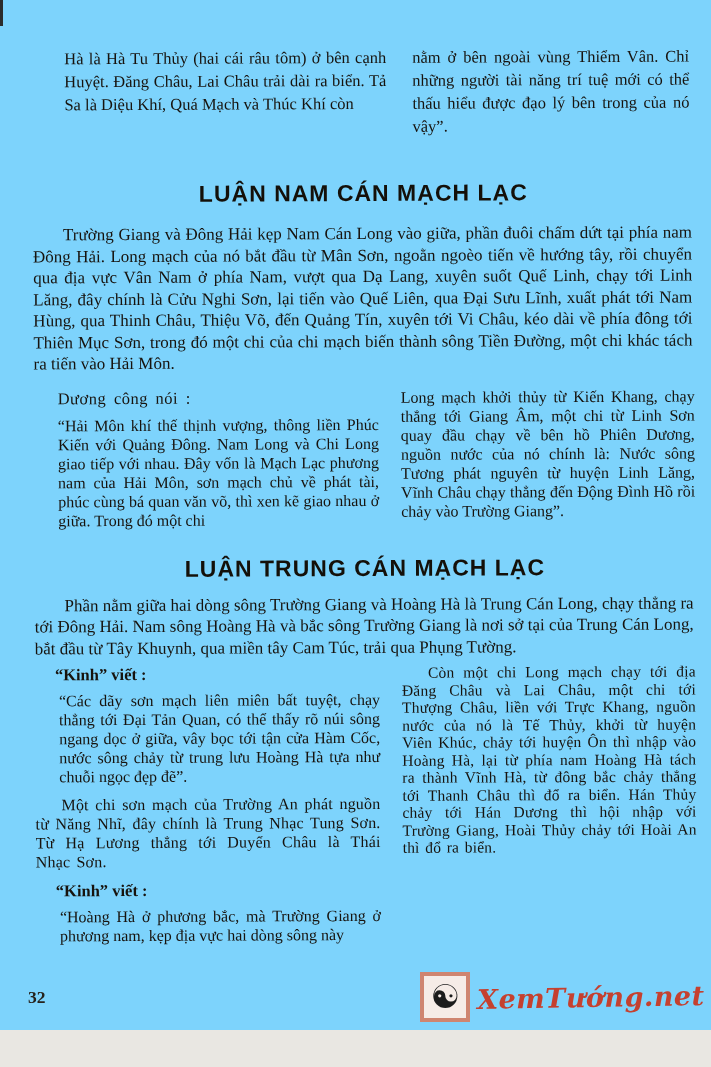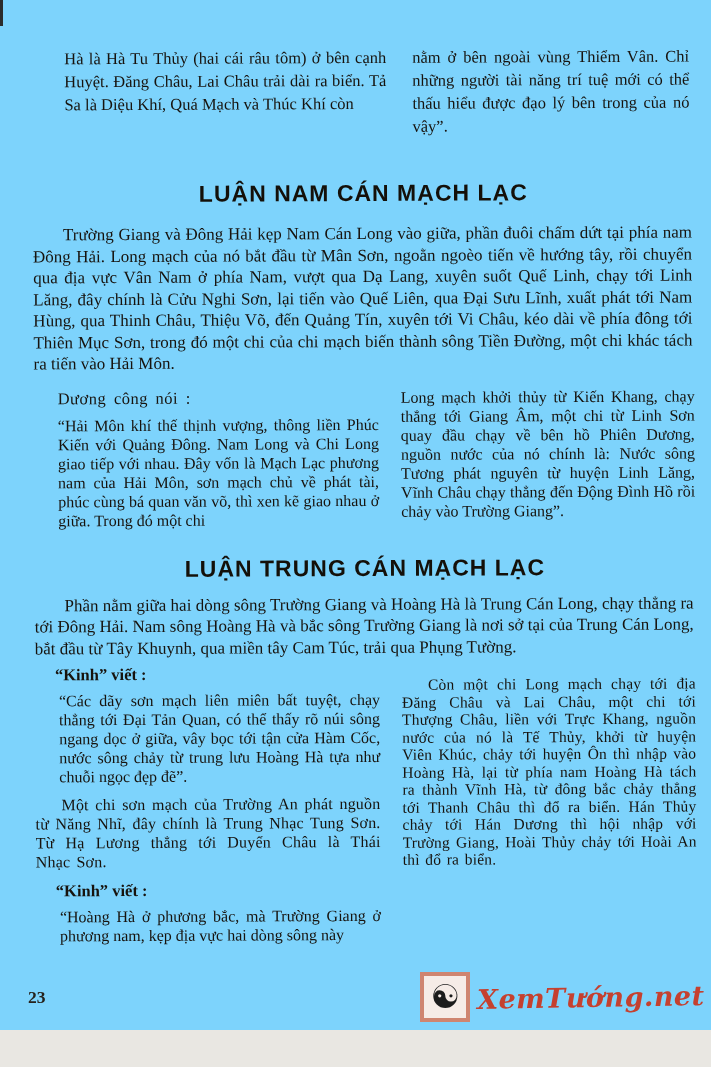--- a/index.html
+++ b/index.html
@@ -85,21 +85,21 @@
   }
   .col-para {
     text-indent: 26px;
     margin-top: 9px;
     letter-spacing: 0.2px;
     word-spacing: 2px;
   }
   .right-cont { }
   .right-para {
     text-indent: 26px;
-    margin-top: 12px;
+    margin-top: 0;
     letter-spacing: 0.2px;
     word-spacing: 1.5px;
   }
 
   .footer-pagenum {
     position: absolute;
     left: 28px; bottom: 22px;
     font-size: 17.5px;
     font-weight: bold;
     color: #26221c;
@@ -171,21 +171,21 @@
         <p class="kinh-label">“Kinh” viết :</p>
         <p class="quote justify">“Hoàng Hà ở phương bắc, mà Trường Giang ở phương nam, kẹp địa vực hai dòng sông này</p>
       </div>
       <div class="right">
         <p class="right-para justify">Còn một chi Long mạch chạy tới địa Đăng Châu và Lai Châu, một chi tới Thượng Châu, liền với Trực Khang, nguồn nước của nó là Tế Thủy, khởi từ huyện Viên Khúc, chảy tới huyện Ôn thì nhập vào Hoàng Hà, lại từ phía nam Hoàng Hà tách ra thành Vĩnh Hà, từ đông bắc chảy thẳng tới Thanh Châu thì đổ ra biển. Hán Thủy chảy tới Hán Dương thì hội nhập với Trường Giang, Hoài Thủy chảy tới Hoài An thì đổ ra biển.</p>
       </div>
     </div>
 
   </div>
 
-  <div class="footer-pagenum">23</div>
+  <div class="footer-pagenum">32</div>
 
   <div class="logo">
     <div class="logo-box">
       <span class="logo-yinyang">☯</span>
     </div>
     <span class="logo-text">XemTướng.net</span>
   </div>
 </div>
 
 </body></html>

